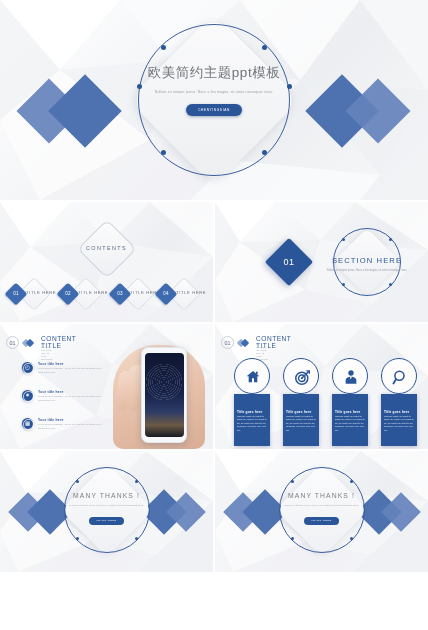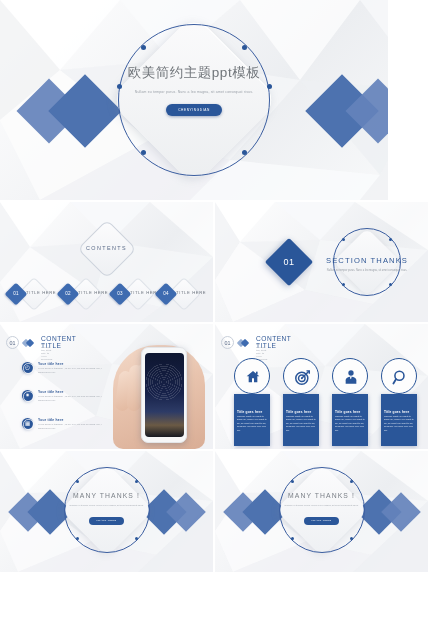--- a/index.html
+++ b/index.html
@@ -12,21 +12,21 @@
   .deck { width:428px; height:630px; display:flex; flex-direction:column; background:#ffffff; }
   .row { display:flex; width:428px; }
   .gut-v { width:2px; background:#ffffff; flex:none; }
   .gut-h { height:2px; background:#ffffff; width:428px; flex:none; }
 
   .slide {
     position:relative;
     overflow:hidden;
     background:#f2f3f5;
   }
-  .slide.hero  { width:388px; height:200px; }
+  .slide.hero  { width:428px; height:200px; }
   .slide.half  { width:213px; height:120px; }
   .slide.half2 { width:213px; height:125px; }
   .slide.half3 { width:213px; height:121px; }
 
   
   .poly { position:absolute; inset:0; }
   .bgbase {
     position:absolute; inset:0;
     background:
       linear-gradient(135deg,#ffffff 0%,#f4f5f7 38%,#eceef1 62%,#f8f9fa 100%);
@@ -377,21 +377,21 @@
       <div class="sec-circle">
         <span class="dot" style="left:8px; top:9px;"></span>
         <span class="dot" style="right:8px; top:9px;"></span>
         <span class="dot" style="left:8px; bottom:9px;"></span>
         <span class="dot" style="right:8px; bottom:9px;"></span>
       </div>
       <div class="sec-num">
         <span>01</span>
       </div>
       <div class="sec-txt">
-        <div class="sec-title">SECTION THANKS</div>
+        <div class="sec-title">SECTION HERE</div>
         <div class="sec-sub">Nullam eu tempor purus. Nunc a leo magna, sit amet consequat risus.</div>
       </div>
     </div>
   </div>
 
   <div class="gut-h"></div>
 
   <div class="row">
 
     <div class="slide half2">

